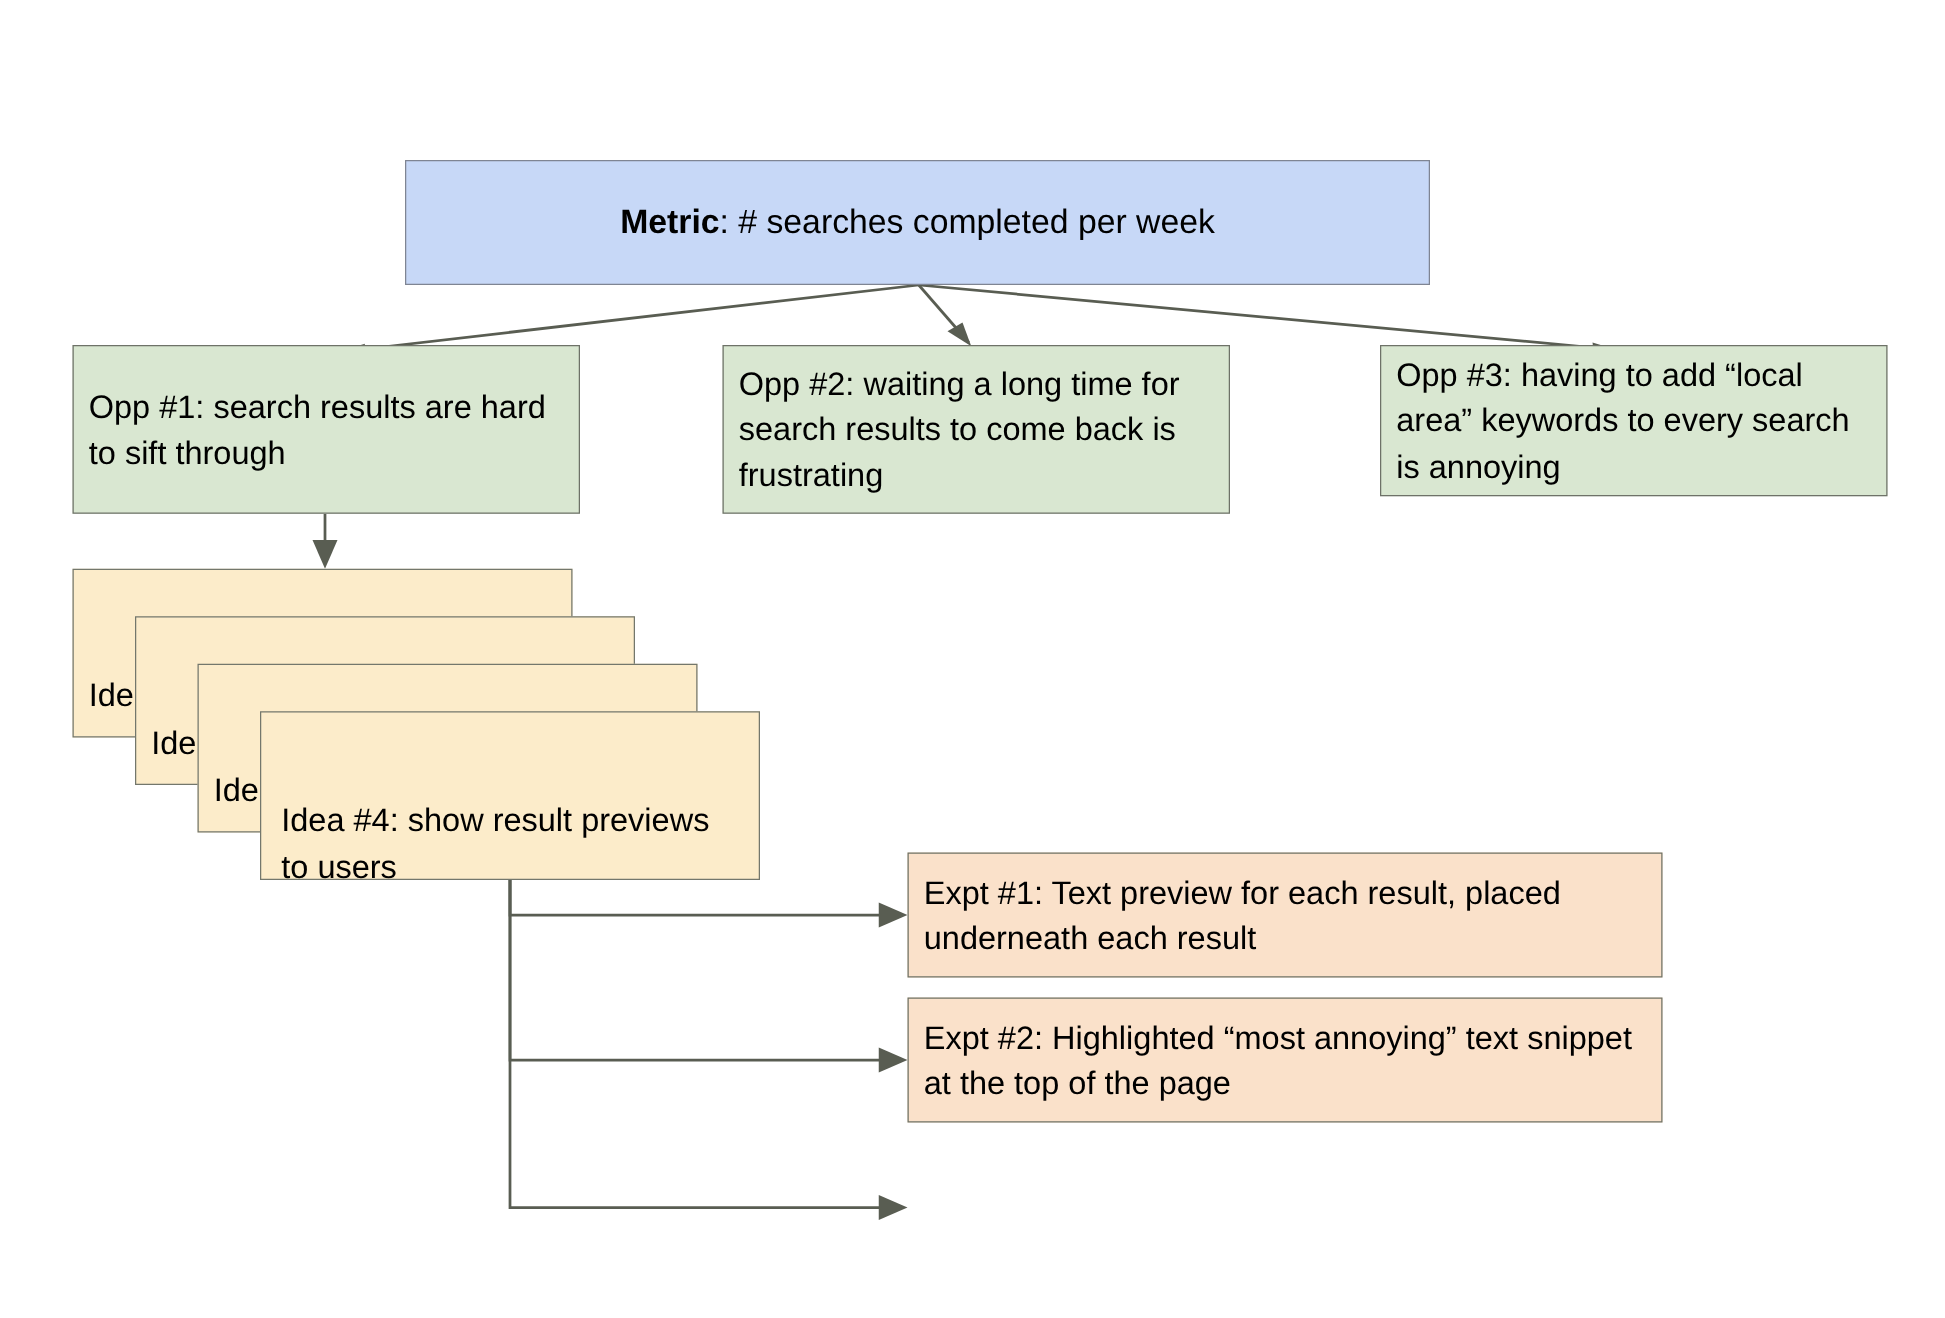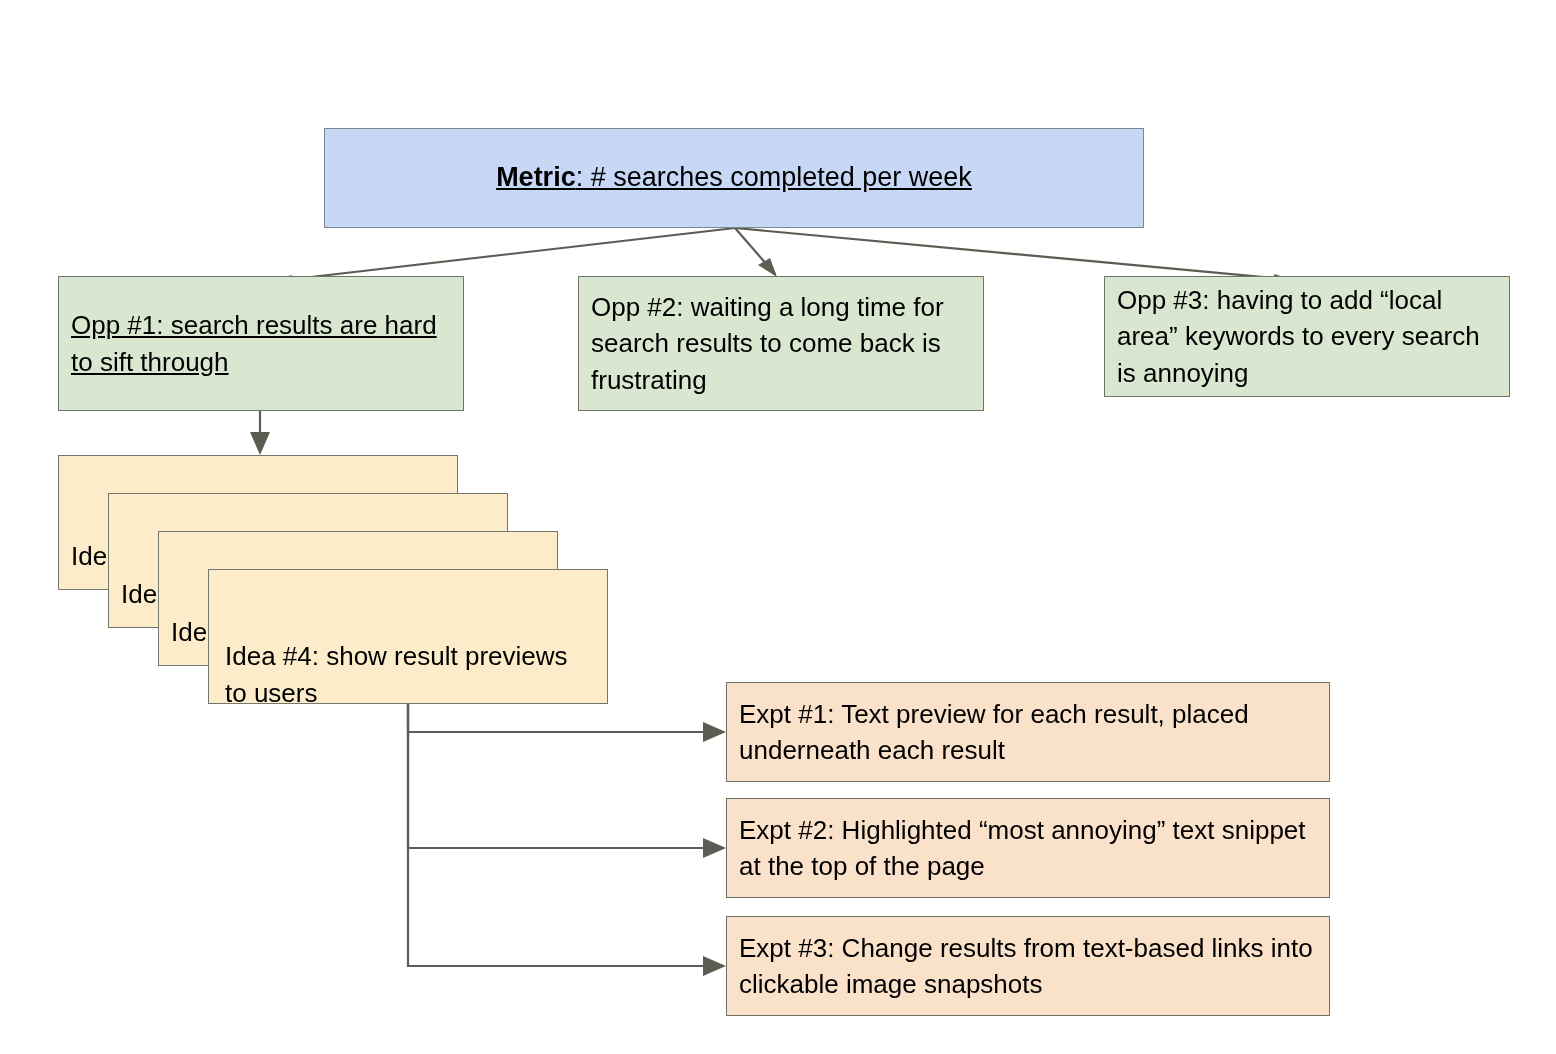--- a/index.html
+++ b/index.html
@@ -108,25 +108,25 @@
       <path class="edge-line" d="M 408 702 L 408 848 L 715 848"></path>
       <polygon class="arrow-head" points="726,848 703,838 703,858"></polygon>
     </g>
 
     <g>
       <path class="edge-line" d="M 408 702 L 408 966 L 715 966"></path>
       <polygon class="arrow-head" points="726,966 703,956 703,976"></polygon>
     </g>
   </svg>
 
-  <div class="node metric" style="left:324px; top:128px; width:820px; height:100px;text-decoration:underline;">
+  <div class="node metric" style="left:324px; top:128px; width:820px; height:100px;">
     <div><span class="metric-label">Metric</span><span>: # searches completed per week</span></div>
   </div>
 
-  <div class="node opp" style="left:58px; top:276px; width:406px; height:135px;text-decoration:underline;">
+  <div class="node opp" style="left:58px; top:276px; width:406px; height:135px;">
     <div class="txt">Opp #1: search results are hard to sift through</div>
   </div>
 
   <div class="node opp" style="left:578px; top:276px; width:406px; height:135px;">
     <div class="txt">Opp #2: waiting a long time for search results to come back is frustrating</div>
   </div>
 
   <div class="node opp" style="left:1104px; top:276px; width:406px; height:121px;">
     <div class="txt">Opp #3: having to add “local area” keywords to every search is annoying</div>
   </div>
@@ -148,17 +148,14 @@
   </div>
 
   <div class="node expt" style="left:726px; top:682px; width:604px; height:100px;justify-content:center;">
     <div class="txt">Expt #1: Text preview for each result, placed underneath each result</div>
   </div>
 
   <div class="node expt" style="left:726px; top:798px; width:604px; height:100px;">
     <div class="txt">Expt #2: Highlighted “most annoying” text snippet at the top of the page</div>
   </div>
 
-  <div class="node expt" style="left:726px; top:916px; width:604px; height:100px;">
-    <div class="txt">Expt #3: Change results from text-based links into clickable image snapshots</div>
-  </div>
 
 </div>
 
 </body></html>

